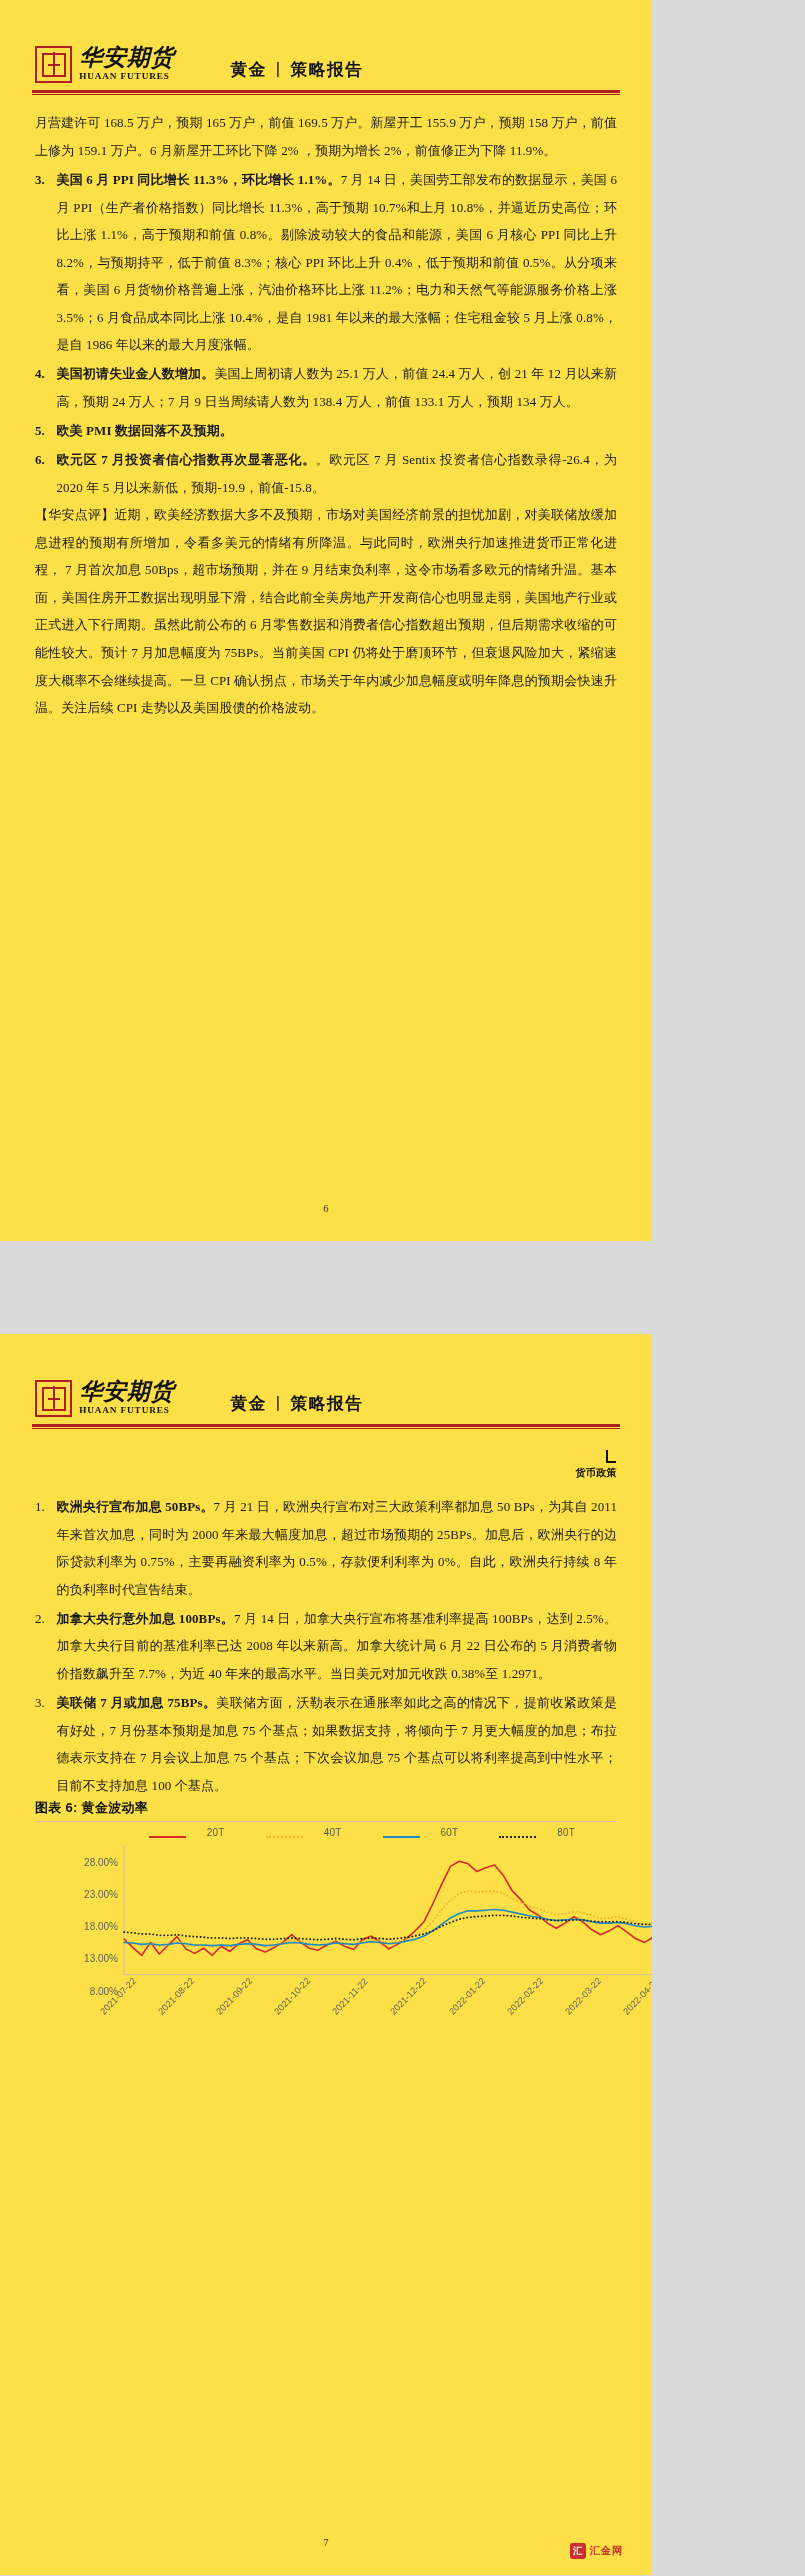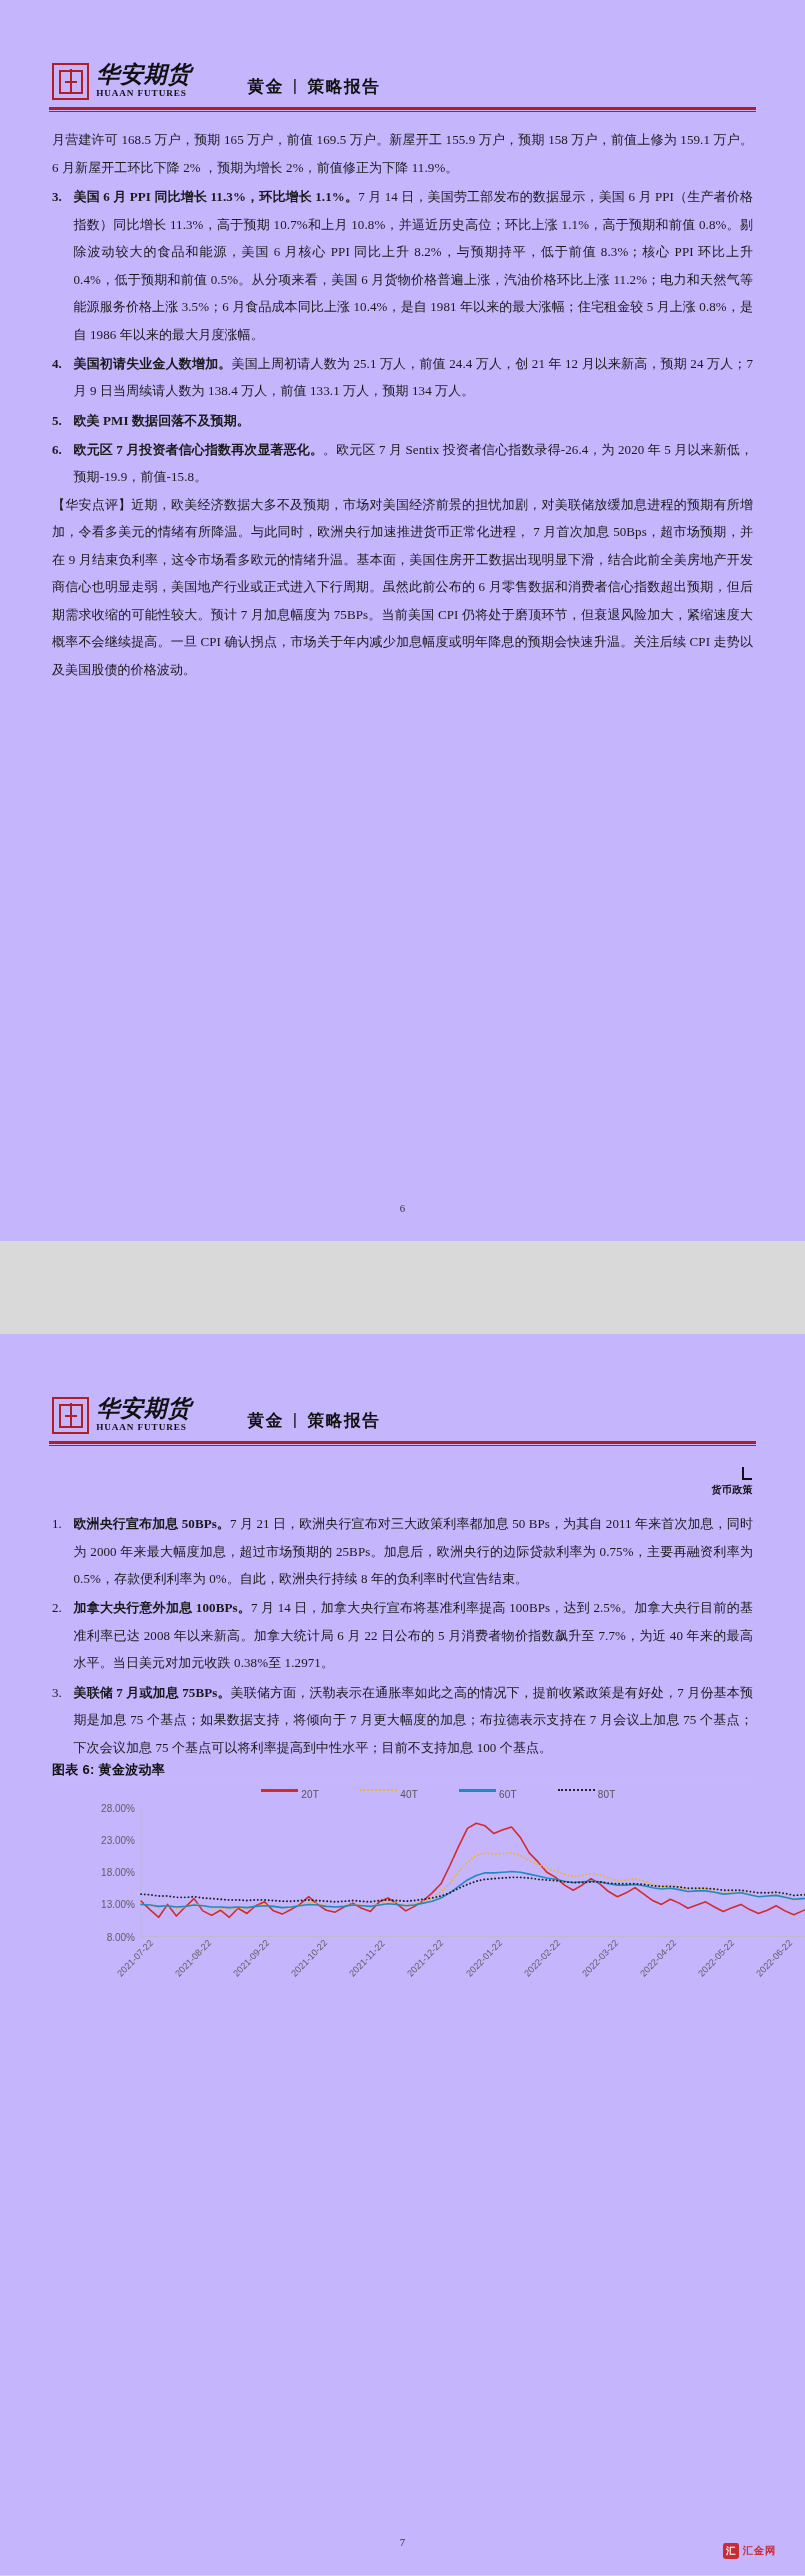--- a/index.html
+++ b/index.html
@@ -8,24 +8,24 @@
     background: #d9d9d9;
     font-family: "Liberation Serif", "DejaVu Serif", serif;
   }
   .viewport {
     width: 805px;
     margin: 0 auto;
     position: relative;
     background: #d9d9d9;
   }
   .page {
-    width: 805px;
-    background: #c4b5fd;
-    position: relative;
-    padding: 17px;
+    width: 652px;
+    background: #fde047;
+    position: relative;
+    padding: 0;
     overflow: hidden;
   }
   .page--6 { height: 1241px; }
   .page--7 { height: 1241px; margin-top: 93px; }
 
   
   .pg-header {
     display: flex;
     align-items: flex-end;
     padding: 24px 30px 0 35px;
@@ -143,37 +143,37 @@
     position: relative;
     height: 213px;
     padding-top: 4.8px;
   }
   .legend {
     display: flex; justify-content: center; align-items: center;
     gap: 41px;
     padding-left: 72px;
     margin-bottom: 1.6px;
   }
-  .legend-item { display: flex; align-items: flex-start; gap: 3px; }
+  .legend-item { display: flex; align-items: flex-end; gap: 21px; }
   .legend-swatch { width: 37px; height: 2.4px; display: block; }
   .legend-swatch.dotted {
     height: 0; border-top: 2.4px dotted currentColor; background: none;
   }
   .legend-label {
     font-family: "Liberation Sans", sans-serif;
     font-size: 10px; color: #555; letter-spacing: 0.2px;
   }
   .plot {
     position: relative;
     margin: 3.2px 0 0 0;
     height: 140px;
   }
   .plot svg { display: block; }
   .ylabels {
-    position: absolute; left: 38px; top: 0; width: 45px; height: 140px;
+    position: absolute; left: 38px; top: 16px; width: 45px; height: 140px;
   }
   .ylabels span {
     position: absolute; right: 0;
     font-family: "Liberation Sans", sans-serif;
     font-size: 10px; color: #606060;
     transform: translateY(-50%);
     white-space: nowrap;
   }
   .xlabels {
     position: relative;

